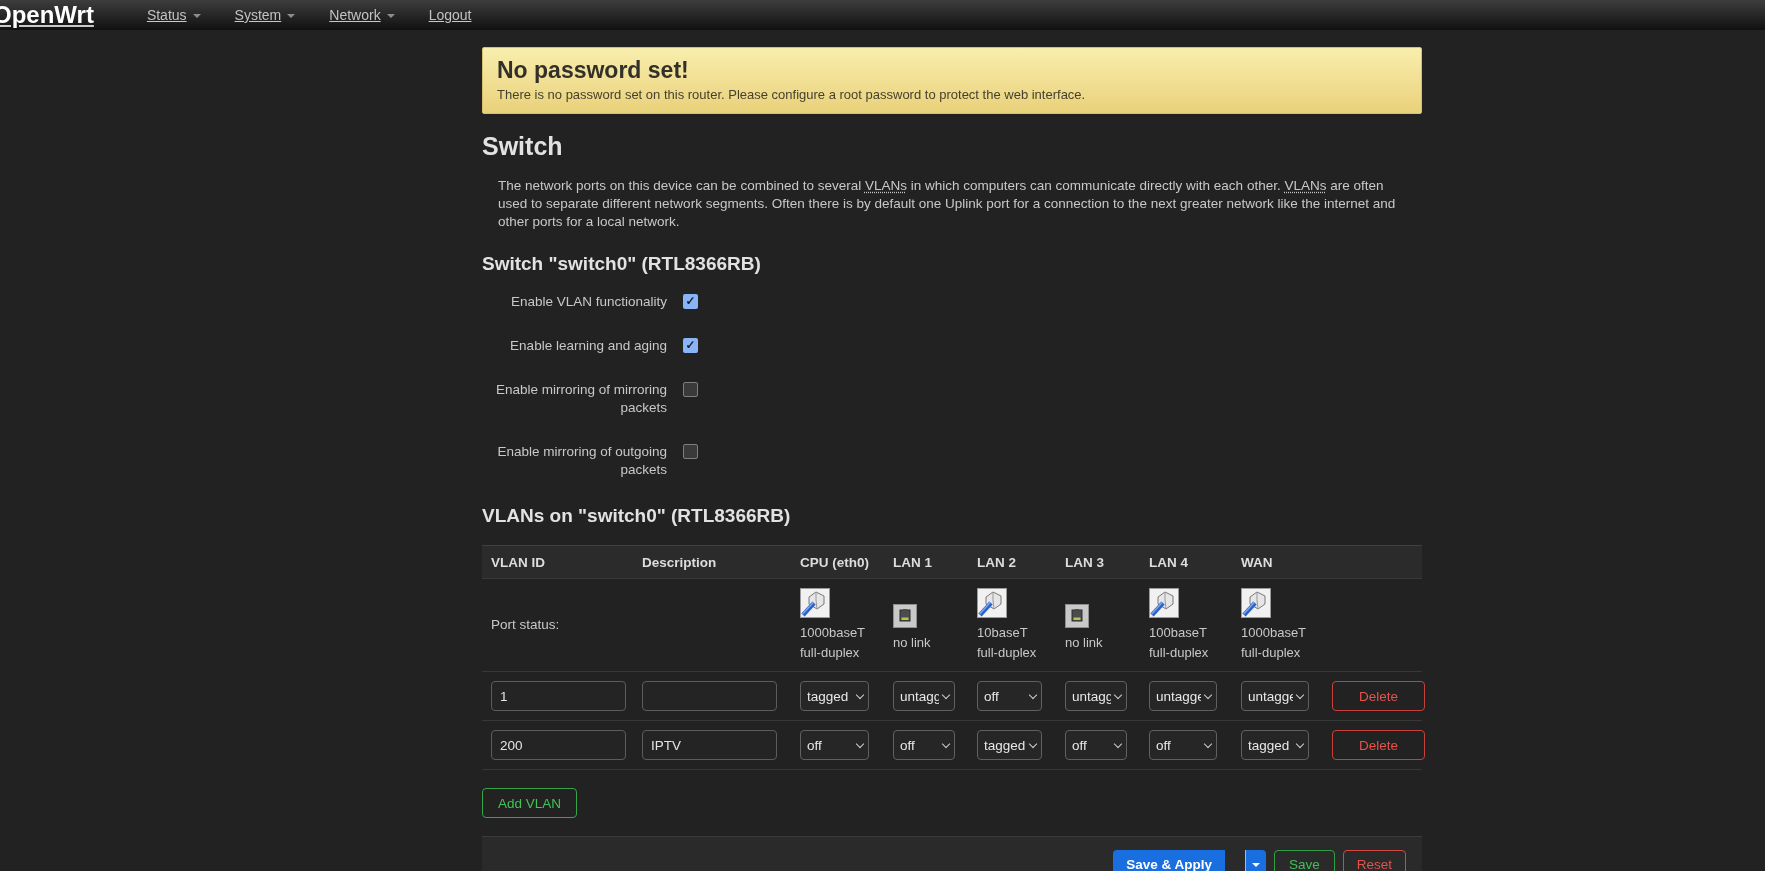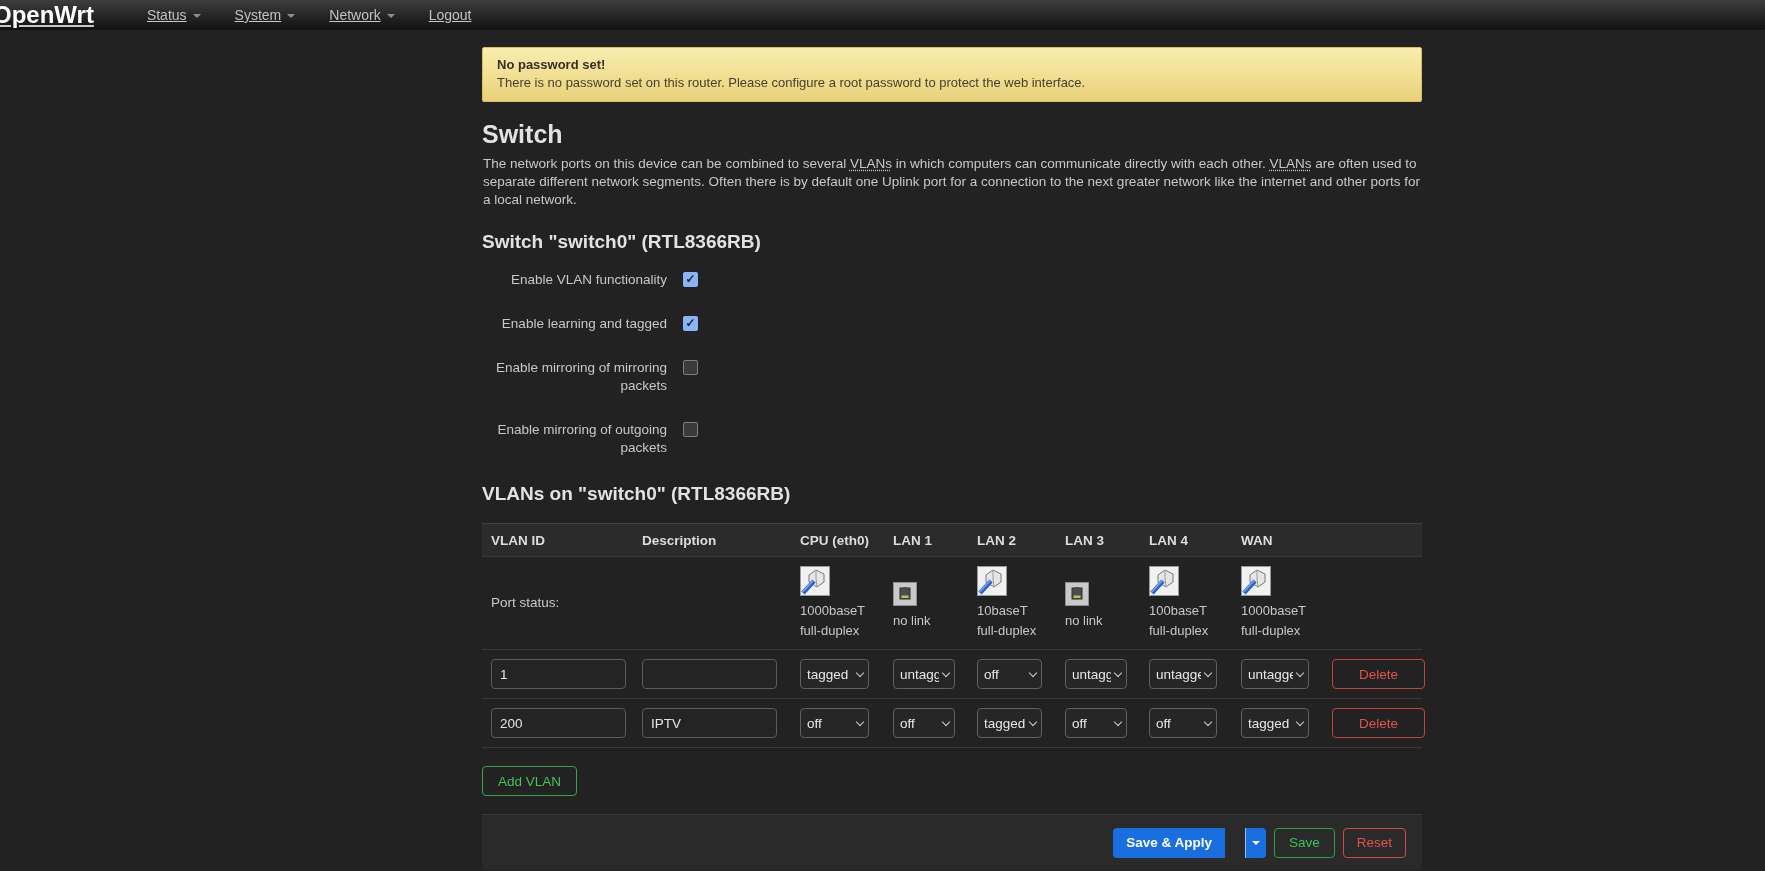--- a/index.html
+++ b/index.html
@@ -29,24 +29,24 @@
     border-right:4px solid transparent; border-top:4px solid #8d8d8d; margin-top:2px;
   }
   
   .content { margin-left:482px; width:940px; }
   
   .alert {
     margin-top:17px; padding:9px 14px 11px;
     background:linear-gradient(#f9eeae, #e9d17a);
     border:1px solid #d6c06c; border-radius:2px;
   }
-  .alert-title { font-size:13px; font-weight:bold; color:#33302a; margin-bottom:3px; }
+  .alert-title { font-size:23px; font-weight:bold; color:#33302a; margin-bottom:3px; }
   .alert-msg   { font-size:13px; color:#45412f; }
   h2 { margin:18px 0 6px; font-size:25px; font-weight:bold; color:#e2e2e2; }
-  .desc { margin:1px; font-size:13.5px; line-height:18px; color:#c8c8c8; }
+  .desc { margin:16px; font-size:13.5px; line-height:18px; color:#c8c8c8; }
   .desc abbr { text-decoration:underline dotted; text-underline-offset:2px; cursor:help; }
   h3 { margin:22px 0 18px; font-size:19px; font-weight:bold; color:#e2e2e2; }
   
   .field { display:flex; align-items:flex-start; margin-bottom:26px; }
   .field-label { width:185px; text-align:right; line-height:18px; color:#c8c8c8; }
   .cbx {
     margin-left:16px; margin-top:1px; width:15px; height:15px; border-radius:2px;
     display:flex; align-items:center; justify-content:center; cursor:pointer;
   }
   .cbx.checked { background:#8ab4f8; color:#1d2024; font-size:12px; font-weight:bold; line-height:15px; }
@@ -155,21 +155,21 @@
   <h3>Switch "switch0" (RTL8366RB)</h3>
 
   <div id="switch-fields">
       <div class="field">
         <div class="field-label">Enable VLAN functionality</div>
         <span class="cbx checked">
           <span>✓</span>
         </span>
       </div>
       <div class="field">
-        <div class="field-label">Enable learning and tagged</div>
+        <div class="field-label">Enable learning and aging</div>
         <span class="cbx checked">
           <span>✓</span>
         </span>
       </div>
       <div class="field">
         <div class="field-label">Enable mirroring of mirroring packets</div>
         <span class="cbx unchecked"></span>
       </div>
       <div class="field">
         <div class="field-label">Enable mirroring of outgoing packets</div>

